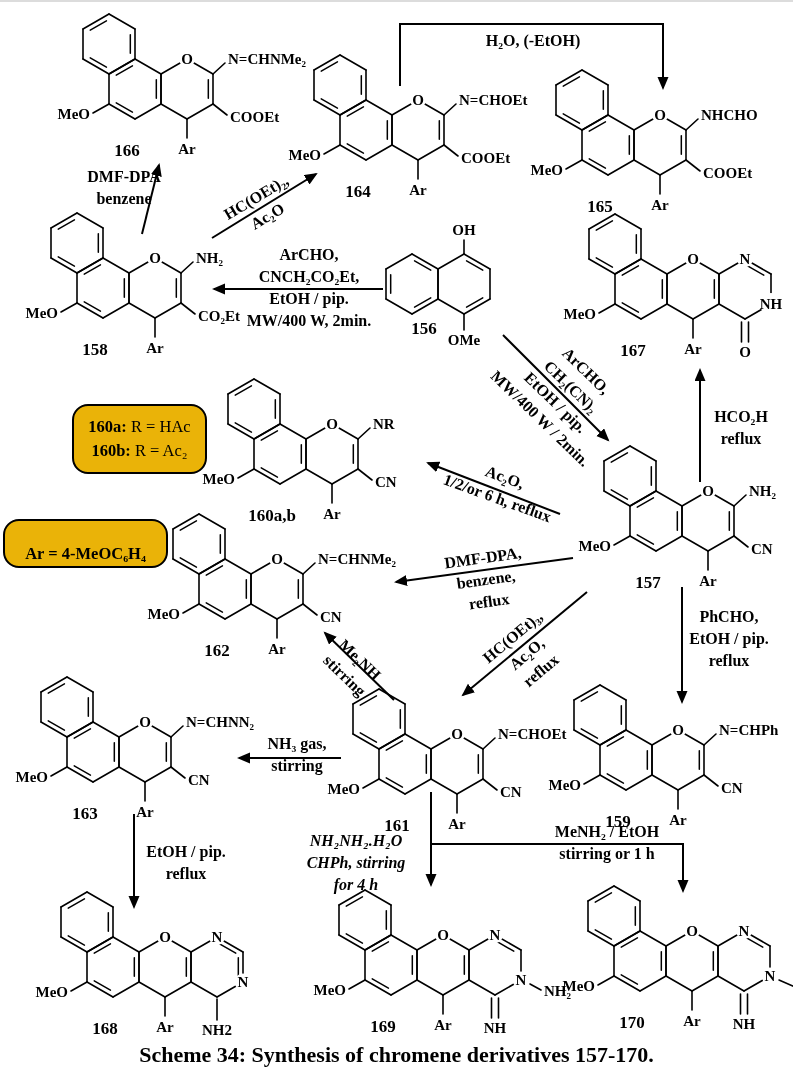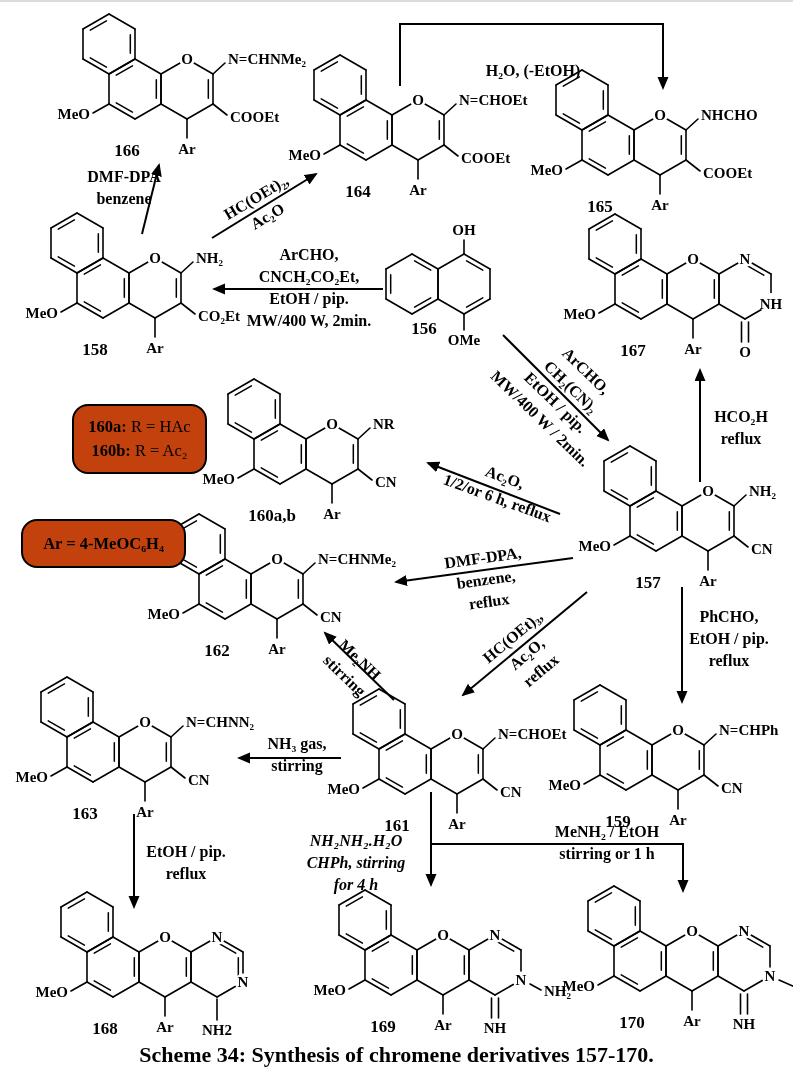--- a/index.html
+++ b/index.html
@@ -12,21 +12,21 @@
   .compound svg{overflow:visible;display:block;}
   #scheme svg text{font-family:"Liberation Serif","DejaVu Serif",serif;}
   #arrow-layer{position:absolute;left:0;top:0;}
   .cond{
     position:absolute;font-weight:bold;font-size:16px;line-height:22px;
     text-align:center;white-space:nowrap;
   }
   .legend-box{
     position:absolute;border:2.5px solid #000;border-radius:16px;
     display:flex;flex-direction:column;justify-content:center;align-items:center;
-    font-size:16.5px;line-height:24px;background:#c2410c;
+    font-size:16.5px;line-height:24px;background:#eab308;
   }
   .legend-box .ln b{font-weight:bold;}
   .caption{
     position:absolute;left:0;right:0;top:1040px;text-align:center;
     font-weight:bold;font-size:22px;
   }
 </style>
 </head>
 <body>
 
@@ -750,21 +750,21 @@
     </div>
   <div id="label-layer">
       <div class="cond" style="left: 104px; top: 186px; transform: translate(-50%, -50%) rotate(0deg); margin-left: 20px;">
         <div>DMF-DPA</div>
         <div>benzene</div>
       </div>
       <div class="cond" style="left: 262px; top: 205px; transform: translate(-50%, -50%) rotate(-31deg);">
         <div>HC(OEt)₂,</div>
         <div>Ac₂O</div>
       </div>
-      <div class="cond" style="left: 533px; top: 39px; transform: translate(-50%, -50%) rotate(0deg); margin-top: 30px;">
+      <div class="cond" style="left: 533px; top: 39px; transform: translate(-50%, -50%) rotate(0deg);">
         <div>H₂O, (-EtOH)</div>
       </div>
       <div class="cond" style="left: 309px; top: 286px; transform: translate(-50%, -50%) rotate(0deg);">
         <div>ArCHO,</div>
         <div>CNCH₂CO₂Et,</div>
         <div>EtOH / pip.</div>
         <div>MW/400 W, 2min.</div>
       </div>
       <div class="cond" style="left: 563px; top: 393px; transform: translate(-50%, -50%) rotate(44deg);">
         <div>ArCHO,</div>
@@ -816,19 +816,19 @@
         <div>MeNH₂ / EtOH</div>
         <div>stirring or 1 h</div>
       </div>
     </div>
 
   <div class="legend-box" id="legend-box1" style="left: 72px; top: 402px; width: 131px; height: 66px;">
     <div class="ln"><b>160a:</b><span> R = HAc</span></div>
     <div class="ln"><b>160b:</b><span> R = Ac₂</span></div>
   </div>
 
-  <div class="legend-box" id="legend-box2" style="left: 21px; top: 517px; width: 161px; height: 45px;">
+  <div class="legend-box" id="legend-box2" style="left: 3px; top: 517px; width: 161px; height: 45px; justify-content: flex-end;">
     <div class="ln"><b>Ar = 4-MeOC₆H₄</b></div>
   </div>
 
   <div class="caption">Scheme 34: Synthesis of chromene derivatives 157-170.</div>
 
 </div>
 
 </body></html>

